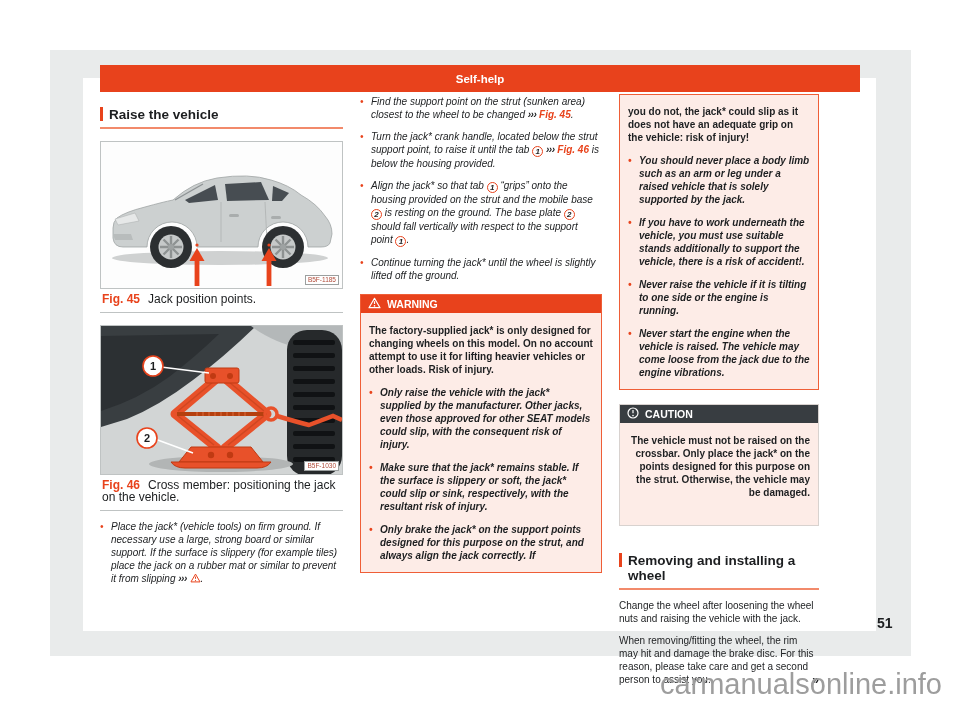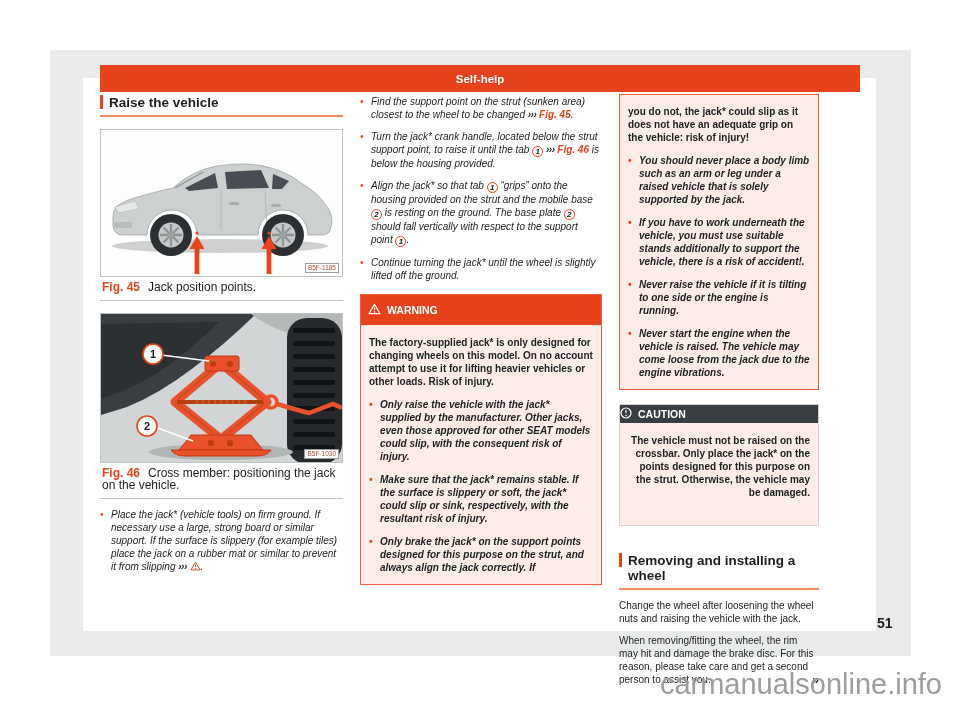--- a/index.html
+++ b/index.html
@@ -11,21 +11,21 @@
 
   .redbar { position:absolute; left:100px; top:65px; width:760px; height:27px; background:#e8421c;
             color:#fff; font-weight:bold; font-size:11.5px; display:flex; align-items:center; justify-content:center; }
 
   .col { position:absolute; top:86px; font-size:10px; line-height:13px; color:#222426; }
   #col1 { left:100px; width:243px; }
   #col2 { left:360px; width:242px; }
   #col3 { left:619px; width:200px; }
 
   h2.sect { font-size:13.5px; line-height:15px; color:#1c1e20; padding:1px 0 5px 9px;
-            border-bottom:2px solid #f28a6b; position:relative; margin-top:8px; }
+            border-bottom:2px solid #f28a6b; position:relative; margin-top:20px; }
   h2.sect::before { content:""; position:absolute; left:0; top:1px; width:3px; height:14px; background:#e8431c; }
 
   .figure { margin-top:12px; }
   .figimg { border:1px solid #bfc3c3; position:relative; background:#ffffff; overflow:hidden; }
   #fig45 .figimg { height:148px; }
   #fig46 .figimg { height:150px; }
   .figimg svg { display:block; }
   .figcap { padding:4px 2px 6px 2px; border-bottom:1px solid #bfc3c3; font-size:12px; line-height:12.5px; color:#1c1e20; }
   .figcap .lbl { color:#e8431c; font-weight:bold; margin-right:8px; }
   .figtag { position:absolute; right:3px; bottom:3px; background:#fff; border:1px solid #9b9f9f;
@@ -36,29 +36,29 @@
   .para.bl::before { content:"\2022"; color:#e8431c; position:absolute; left:0; top:0; }
 
   .figref { color:#e8431c; font-weight:bold; }
   .arr { color:#1c1e20; font-weight:bold; letter-spacing:-0.5px; }
   .circ { display:inline-block; width:11px; height:11px; border:1px solid #e8431c; border-radius:50%;
           font-size:8px; line-height:10px; text-align:center; font-weight:bold; color:#1c1e20;
           vertical-align:-1px; background:#fff; }
   .tri svg { vertical-align:-1px; }
 
   .wbox { margin-top:12px; border:1px solid #ef5e37; background:#fdece7; }
-  .whead { background:#e8421c; color:#fff; height:30px; display:flex; align-items:center; gap:6px;
+  .whead { background:#e8421c; color:#fff; height:18px; display:flex; align-items:center; gap:6px;
            padding-left:7px; font-weight:bold; font-size:10.5px; }
   .wbody { padding:1px 8px 10px 8px; font-weight:bold; color:#1d1f21; }
   .wbody .para { margin-top:10px; }
   .wbody .para.bl::before { top:0; }
 
   .cbox { margin-top:14px; border:1px solid #d8d2cf; background:#fdece7; }
   .chead { background:#383d41; color:#fff; height:18px; display:flex; align-items:center; gap:6px;
-           font-weight:bold; font-size:10.5px; }
+           padding-left:7px; font-weight:bold; font-size:10.5px; }
   .cbody { padding:2px 8px 26px 8px; font-weight:bold; color:#1d1f21;text-align:right; }
 
   #col3 h2.sect { margin-top:26px; }
   .cont-mark { position:absolute; right:0; bottom:-1px; font-weight:bold; font-size:12px; color:#1c1e20; }
 
   .pgnum { position:absolute; left:877px; top:615px; font-weight:bold; font-size:14px; color:#1c1e20; }
   .watermark { position:absolute; right:18px; top:667px; font-size:29px; line-height:34px; color:#9d9d9d; }
 </style>
 </head>
 <body>

